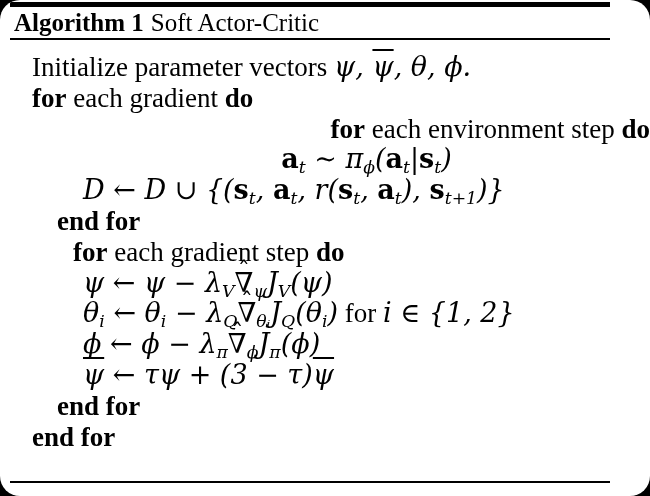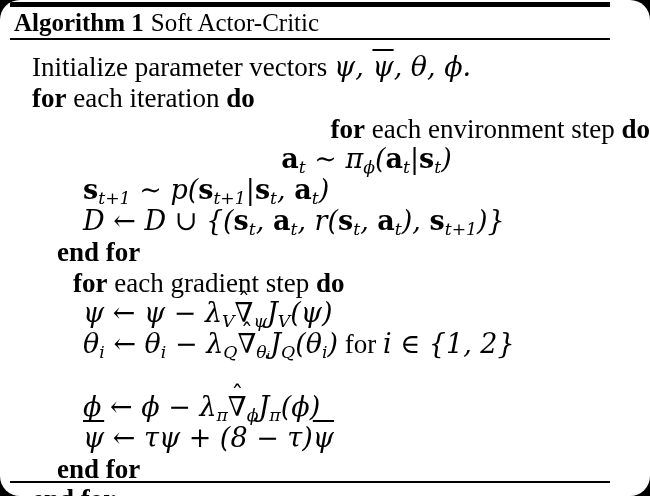--- a/index.html
+++ b/index.html
@@ -50,29 +50,28 @@
 
 <div class="stage">
   <div class="paper">
     <div class="rule rule-top"></div>
     <div class="caption">
       <span class="cap-bold">Algorithm 1</span><span class="cap-title">Soft Actor-Critic</span>
     </div>
     <div class="rule rule-mid"></div>
     <div class="algo-body">
         <div class="line" style="padding-left: 32px;"><span class="mrm">Initialize parameter vectors </span><span class="mi">ψ, </span><span class="mbar">ψ</span><span class="mi">, θ, ϕ.</span></div>
-        <div class="line" style="padding-left: 32px;"><span class="kw">for</span><span class="rm"> each iteration </span><span class="kw">do</span></div>
+        <div class="line" style="padding-left: 32px;"><span class="kw">for</span><span class="rm"> each gradient </span><span class="kw">do</span></div>
         <div class="line" style="padding-left: 57px; text-align: right;"><span class="kw">for</span><span class="rm"> each environment step </span><span class="kw">do</span></div>
         <div class="line" style="padding-left: 83px; text-align: center;"><span class="mbf">a</span><span class="msub">t</span><span class="mi"> ∼ π</span><span class="msub">ϕ</span><span class="mi">(</span><span class="mbf">a</span><span class="msub">t</span><span class="mi">|</span><span class="mbf">s</span><span class="msub">t</span><span class="mi">)</span></div>
-        <div class="line" style="padding-left: 83px;"><span class="mbf">s</span><span class="msub">t+1</span><span class="mi"> ∼ p(</span><span class="mbf">s</span><span class="msub">t+1</span><span class="mi">|</span><span class="mbf">s</span><span class="msub">t</span><span class="mi">, </span><span class="mbf">a</span><span class="msub">t</span><span class="mi">)</span></div>
         <div class="line" style="padding-left: 83px;"><span class="mcal">D</span><span class="mi"> ← </span><span class="mcal">D</span><span class="mi"> ∪ {(</span><span class="mbf">s</span><span class="msub">t</span><span class="mi">, </span><span class="mbf">a</span><span class="msub">t</span><span class="mi">, r(</span><span class="mbf">s</span><span class="msub">t</span><span class="mi">, </span><span class="mbf">a</span><span class="msub">t</span><span class="mi">), </span><span class="mbf">s</span><span class="msub">t+1</span><span class="mi">)}</span></div>
         <div class="line" style="padding-left: 57px;"><span class="kw">end for</span></div>
         <div class="line" style="padding-left: 57px; margin-left: 16px;"><span class="kw">for</span><span class="rm"> each gradient step </span><span class="kw">do</span></div>
         <div class="line" style="padding-left: 83px;"><span class="mi">ψ ← ψ − λ</span><span class="msub">V</span><span class="mhat">∇</span><span class="msub">ψ</span><span class="mi">J</span><span class="msub">V</span><span class="mi">(ψ)</span></div>
         <div class="line" style="padding-left: 83px;"><span class="mi">θ</span><span class="msub">i</span><span class="mi"> ← θ</span><span class="msub">i</span><span class="mi"> − λ</span><span class="msub">Q</span><span class="mhat">∇</span><span class="msub">θᵢ</span><span class="mi">J</span><span class="msub">Q</span><span class="mi">(θ</span><span class="msub">i</span><span class="mi">)</span><span class="mrm"> for </span><span class="mi">i ∈ {1, 2}</span></div>
-        <div class="line" style="padding-left: 83px; margin-top: 32px;"><span class="mi">ϕ ← ϕ − λ</span><span class="msub">π</span><span class="mhat">∇</span><span class="msub">ϕ</span><span class="mi">J</span><span class="msub">π</span><span class="mi">(ϕ)</span></div>
-        <div class="line" style="padding-left: 83px;"><span class="mbar">ψ</span><span class="mi"> ← τψ + (8 − τ)</span><span class="mbar">ψ</span></div>
+        <div class="line" style="padding-left: 83px;"><span class="mi">ϕ ← ϕ − λ</span><span class="msub">π</span><span class="mhat">∇</span><span class="msub">ϕ</span><span class="mi">J</span><span class="msub">π</span><span class="mi">(ϕ)</span></div>
+        <div class="line" style="padding-left: 83px;"><span class="mbar">ψ</span><span class="mi"> ← τψ + (3 − τ)</span><span class="mbar">ψ</span></div>
         <div class="line" style="padding-left: 57px;"><span class="kw">end for</span></div>
         <div class="line" style="padding-left: 32px;"><span class="kw">end for</span></div>
       </div>
     <div class="rule rule-bottom"></div>
   </div>
 </div>
 
 </body></html>

